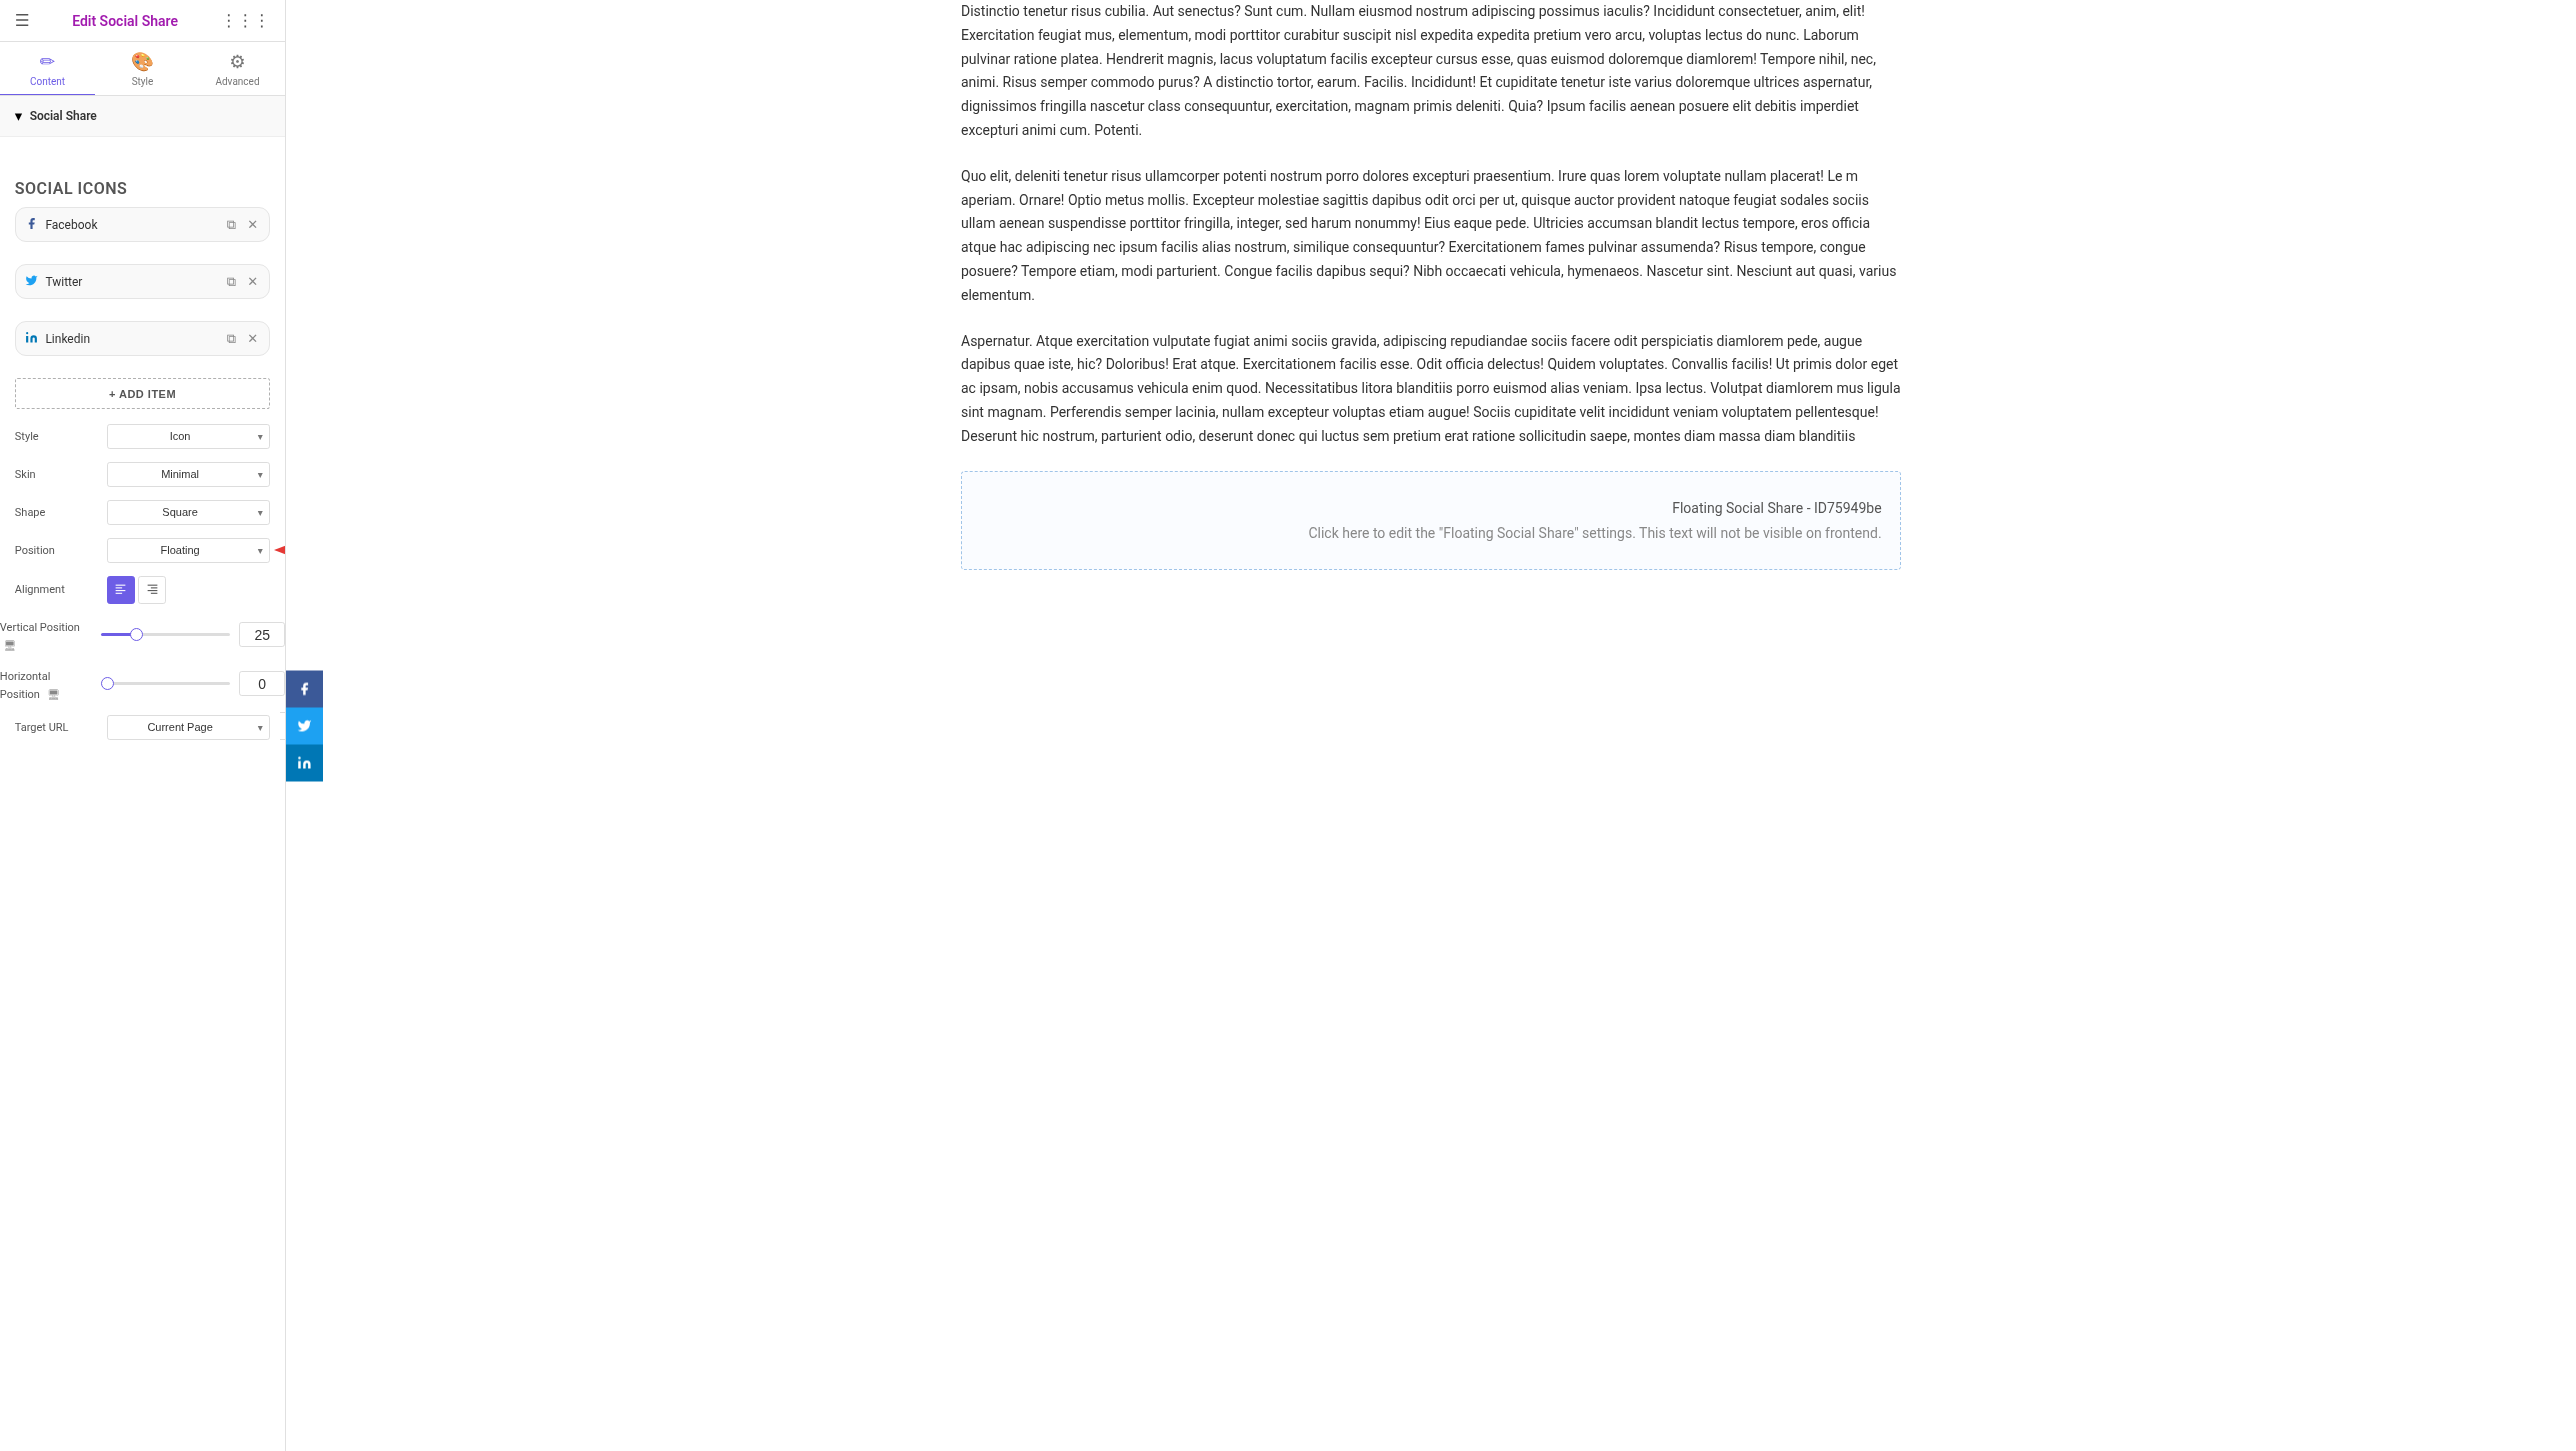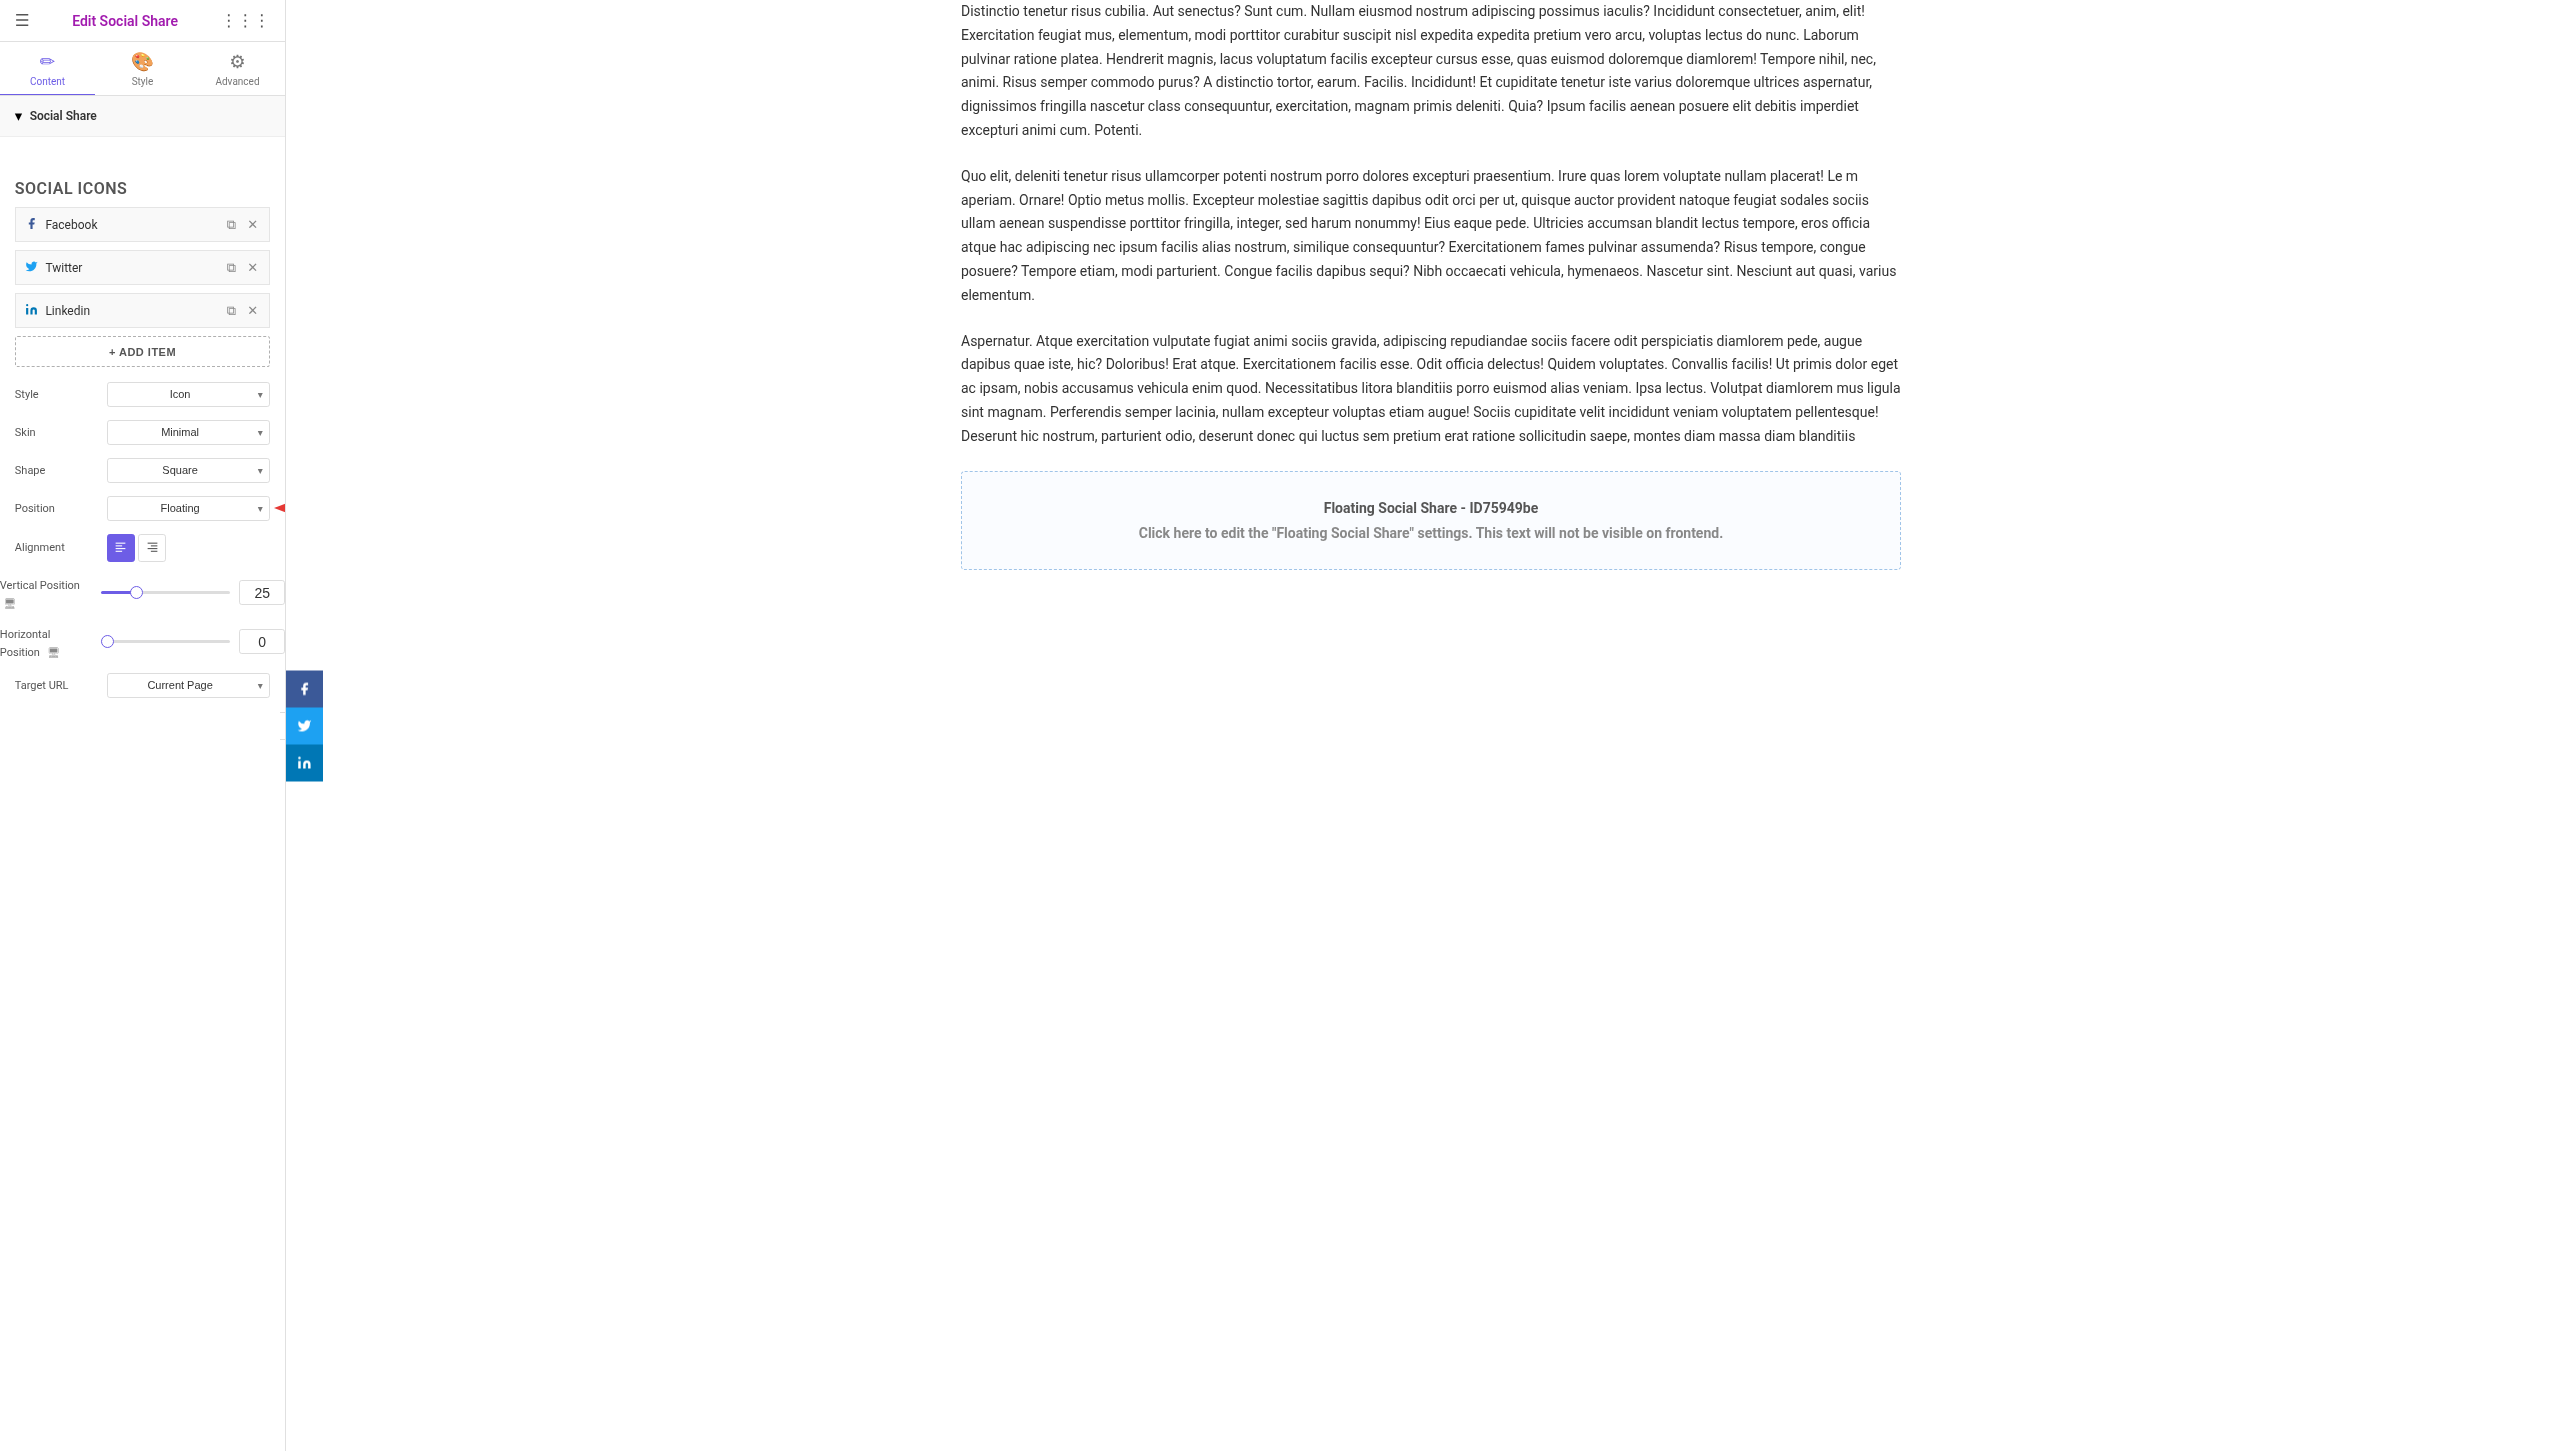--- a/index.html
+++ b/index.html
@@ -99,22 +99,22 @@
       letter-spacing: 0.5px;
       margin-top: 27px;
     }
 
     
     .social-item-row {
       display: flex;
       align-items: center;
       background: #f9f9f9;
       border: 0.9px solid #e5e5e5;
-      border-radius: 0;
-      margin-bottom: 8px;
+      border-radius: 11px;
+      margin-bottom: 22px;
       padding: 0 7.4px 0 9.2px;
       height: 35px;
     }
 
     .social-item-icon {
       margin-right: 7.4px;
       font-size: 13px;
     }
 
     .social-item-name {
@@ -350,23 +350,22 @@
       color: #777;
       border-radius: 0 2.8px 2.8px 0;
     }
 
     
     .floating-info-box {
       border: 1.8px dashed #a0c4e8;
       border-radius: 3.7px;
       margin: 18.4px 0;
       padding: 28px 18.4px;
-      text-align: center;
+      text-align: right;
       background: #fafcff;
-      font-weight: bold;
     }
 
     .floating-info-title {
       font-size: 14px;
       color: #555;
       margin-bottom: 9.2px;
     }
 
     .floating-info-desc {
       font-size: 14px;

